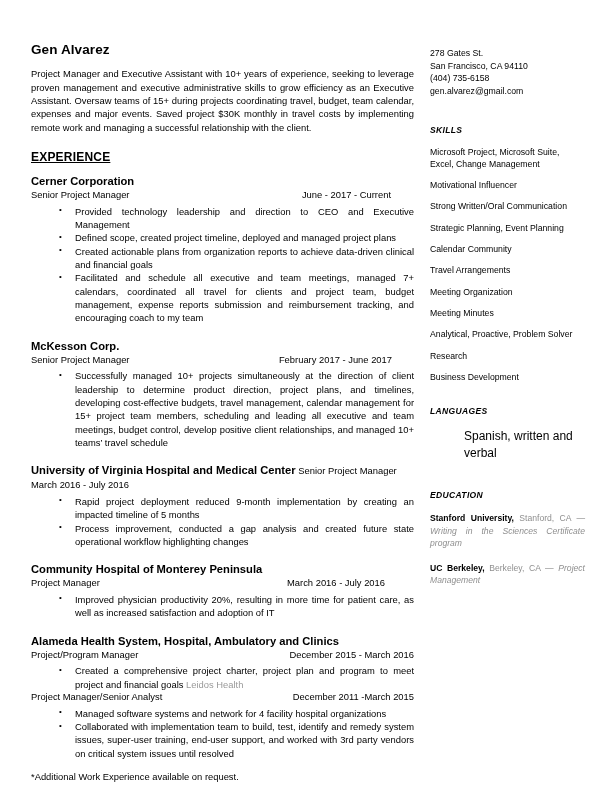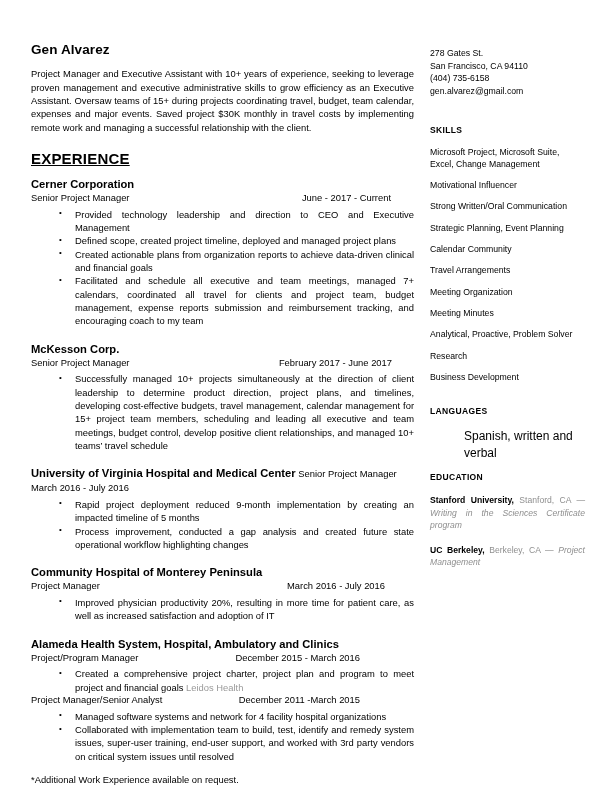--- a/index.html
+++ b/index.html
@@ -40,21 +40,21 @@
   }
   .summary {
     font-size: 9.4px;
     line-height: 1.42;
     text-align: justify;
     margin: 0;
   }
 
   
   .sec-head {
-    font-size: 15px;
+    font-size: 12px;
     font-weight: bold;
     text-decoration: underline;
     margin: 16px 0 10px 0;
     letter-spacing: 0.2px;
   }
 
   
   .job { margin-bottom: 11px; }
   .job-company {
     font-size: 11.2px;
@@ -68,21 +68,21 @@
     align-items: baseline;
     font-size: 9.4px;
     line-height: 1.35;
     margin: 0;
   }
   .job-title { flex: 0 1 auto; }
   .job-dates { flex: 0 0 auto; text-align: center; }
   .job-dates.pos-a { margin-right: 23px; }
   .job-dates.pos-b { margin-right: 22px; }
   .job-dates.pos-c { margin-right: 29px; }
-  .job-dates.pos-d { margin-right: 54px; }
+  .job-dates.pos-d { }
 
   .job-inline {
     font-size: 9.4px;
     line-height: 1.38;
     margin: 0;
     text-align: justify;
   }
   .job-inline .co {
     font-size: 11.2px;
     font-weight: bold;
@@ -127,20 +127,21 @@
   
   .contact-line {
     font-size: 8.7px;
     line-height: 1.46;
   }
   .side-head {
     font-size: 8.5px;
     font-weight: bold;
     letter-spacing: 0.35px;
     margin: 0 0 12px 0;
+    font-style: italic;
   }
   .side-block { margin-top: 25px; }
   .side-block.skills { margin-top: 27px; }
   .skill-item {
     font-size: 8.7px;
     line-height: 1.36;
     margin-bottom: 9.5px;
   }
   .lang-item {
     font-size: 12px;
@@ -269,20 +270,20 @@
       <div class="skill-item">Analytical, Proactive, Problem Solver</div>
       <div class="skill-item">Research</div>
       <div class="skill-item">Business Development</div>
     </div>
 
     <div class="side-block" style="margin-top:22px;">
       <div class="side-head">LANGUAGES</div>
       <div class="lang-item">Spanish, written and verbal</div>
     </div>
 
-    <div class="side-block" style="margin-top:11px;">
+    <div class="side-block" style="margin-top:29px;">
       <div class="side-head">EDUCATION</div>
       <div class="edu-item"><span class="school">Stanford University,</span><span class="place"> Stanford, CA — </span><span class="prog">Writing in the Sciences Certificate program</span></div>
       <div class="edu-item"><span class="school">UC Berkeley,</span><span class="place"> Berkeley, CA — </span><span class="prog">Project Management</span></div>
     </div>
 
   </div>
 </div>
 
 </body></html>

